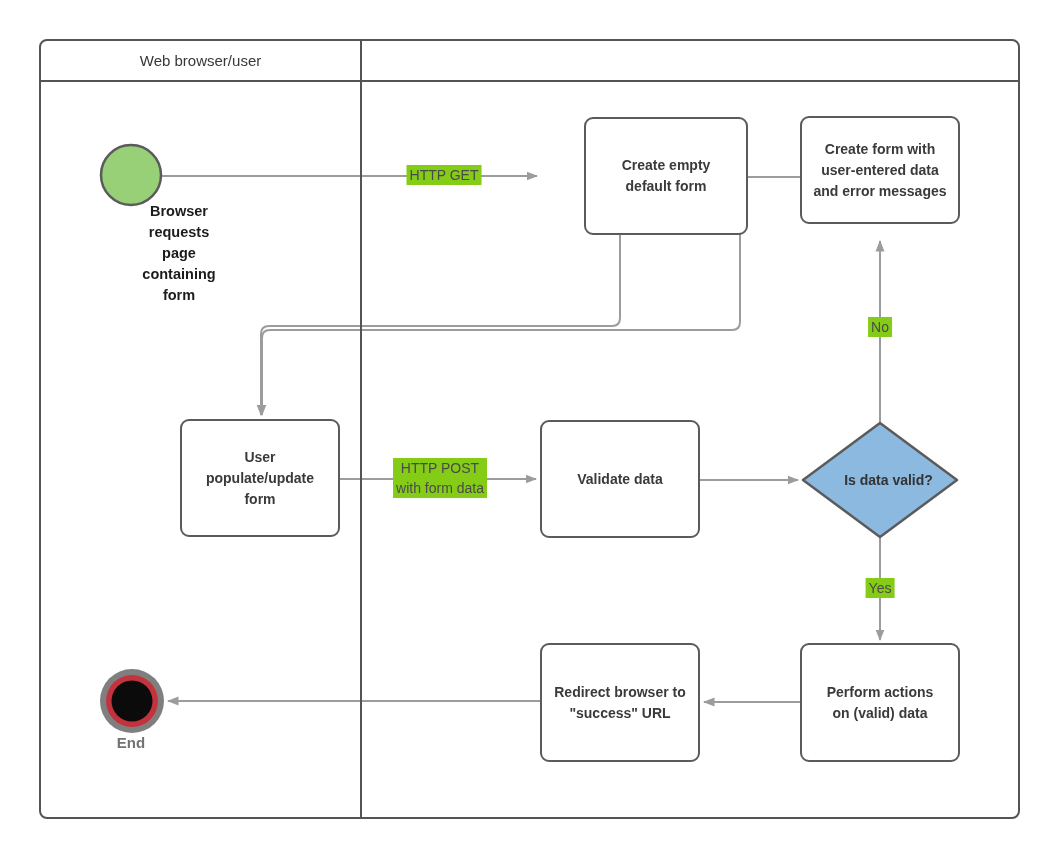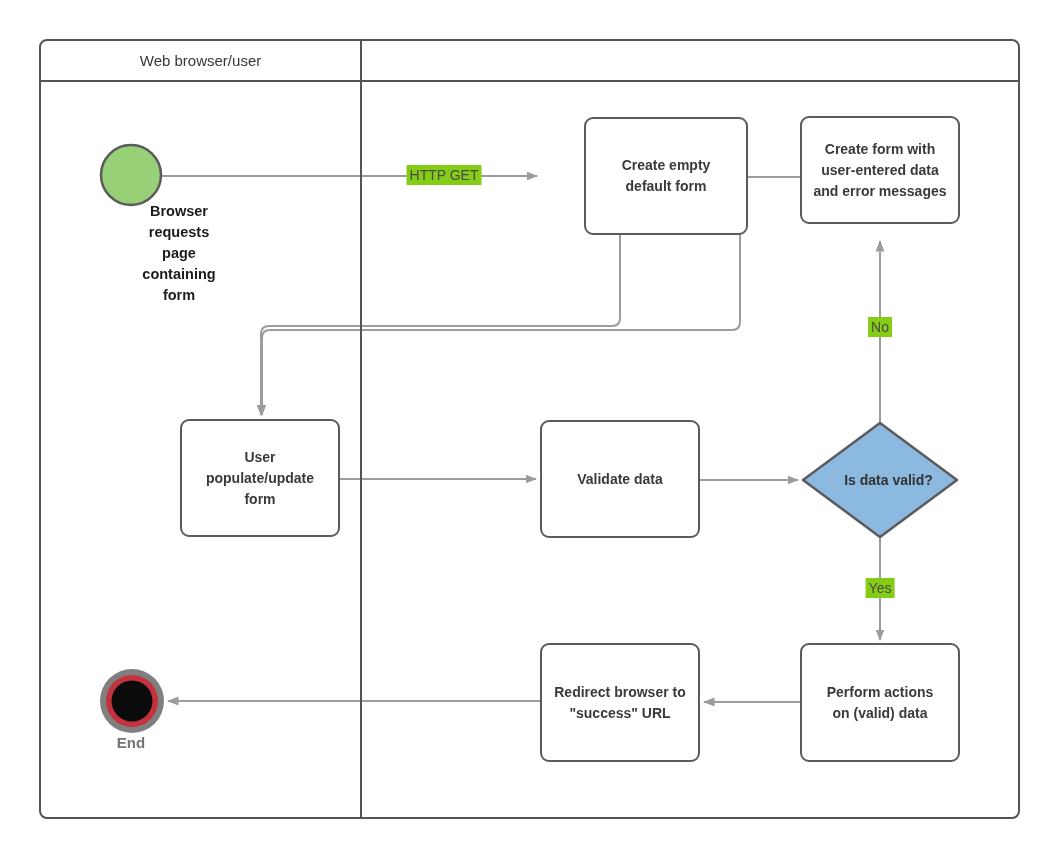--- a/index.html
+++ b/index.html
@@ -83,16 +83,20 @@
   <div class="node" style="left:540px;top:643px;width:160px;height:119px;">
     <span class="nlabel" style="max-width:136px;">Redirect browser to "success" URL</span>
   </div>
 
   <div class="dlabel" style="left:880px;top:480px;padding-left:17px;">Is data valid?</div>
 
   <div class="caption" style="left:131px;top:201px;width:86px;">Browser requests page containing form</div>
   <div class="dlabel" style="left:131px;top:742px;font-size:15px;color:#737373;">End</div>
 
   <div class="edge-label" style="left:444px;top:175px;">HTTP GET</div>
+  <div class="edge-label" style="left:440px;top:478px;">
+    <span style="display:block;">HTTP POST</span>
+    <span style="display:block;">with form data</span>
+  </div>
   <div class="edge-label" style="left:880px;top:327px;">No</div>
   <div class="edge-label" style="left:880px;top:588px;">Yes</div>
 
 </div>
 
 </body></html>

